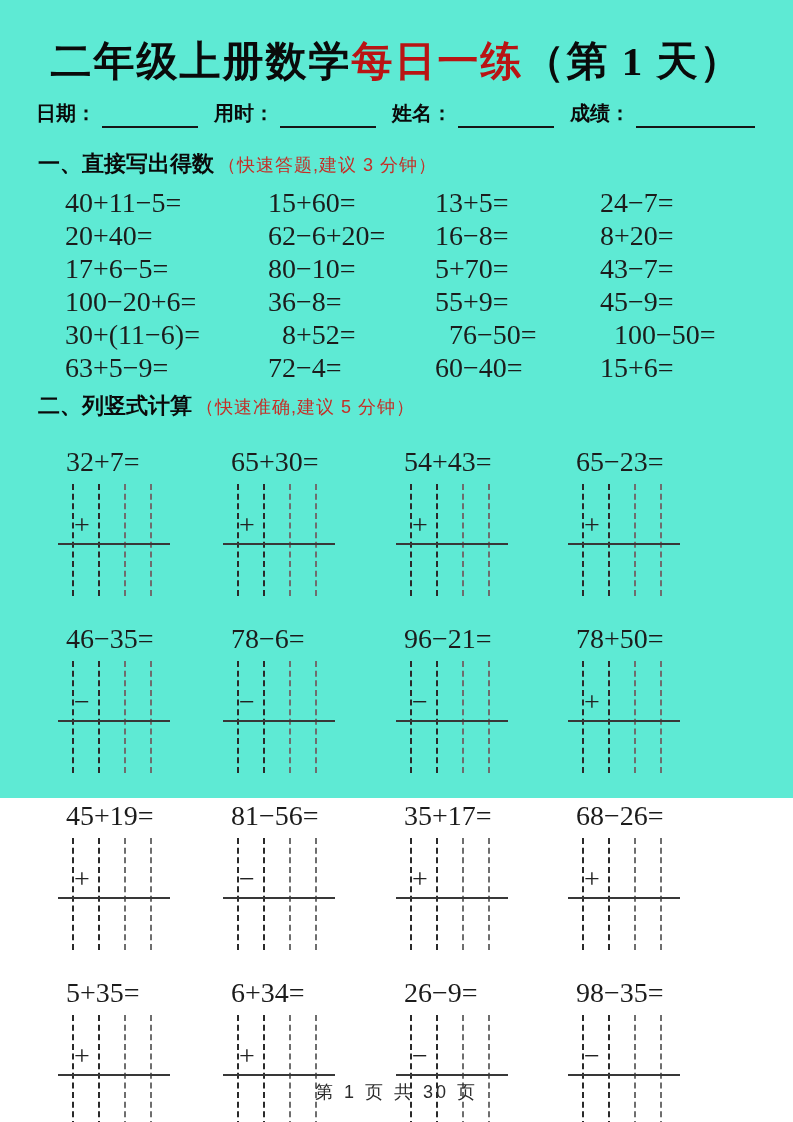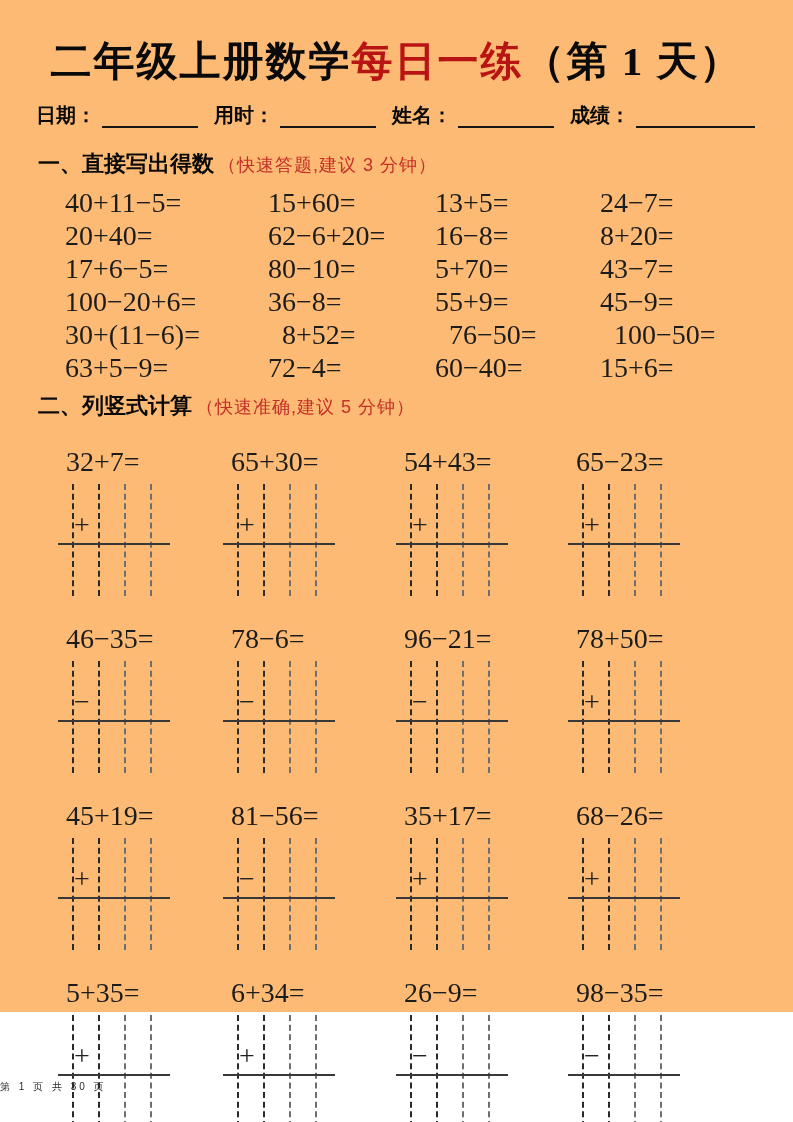--- a/index.html
+++ b/index.html
@@ -1,22 +1,22 @@
 <!DOCTYPE html>
 <html><head>
 <meta charset="utf-8">
 <style>
   * { margin: 0; padding: 0; box-sizing: border-box; }
   html, body { background: #ffffff; }
   body { width: 793px; height: 1122px; position: relative; overflow: hidden; }
 
   .page {
     position: absolute; inset: 0;
-    width: 793px; height: 1012px;
-    background: #fdba74;
+    width: 793px; height: 798px;
+    background: #5eead4;
     font-family: "Liberation Serif", serif;
     color: #111111;
   }
 
   
   .title {
     position: absolute; top: 34px; left: 0; width: 100%;
     text-align: center;
     font-size: 41px; font-weight: 700; letter-spacing: 2px;
     color: #0a0a0a;
@@ -25,21 +25,21 @@
   }
   .title .red { color: #b91414; }
 
   
   .hdr {
     position: absolute; top: 102px; left: 36px; right: 38px;
     display: flex; align-items: flex-end;
     font-family: "Liberation Sans", sans-serif;
     font-size: 20px; font-weight: 700; color: #0a0a0a;
   }
-  .fld { display: flex; align-items: flex-end; flex: 0 0 auto; }
+  .fld { display: flex; align-items: flex-end; flex: 0 0 auto; font-family: Liberation Mono, monospace; }
   .fld .lbl { white-space: nowrap; line-height: 26px; }
   .fld .blank {
     width: 96px; height: 24px;
     border-bottom: 2px solid #161616;
     margin-left: 6px; margin-right: 16px;
   }
   .fld:last-child { flex: 1 1 auto; justify-content: flex-end; }
   .fld:last-child .blank { flex: 1 1 auto; margin-right: 0; }
 
   
@@ -96,23 +96,23 @@
   }
   .vsign {
     position: absolute; left: 14px; top: 27px;
     font-size: 28px; line-height: 28px;
     color: #222222; font-family: "Liberation Serif", serif;
   }
 
   
   .footer {
     position: absolute; top: 1080px; left: 0; width: 100%;
-    text-align: left;
+    text-align: center;
     font-family: "Liberation Sans", sans-serif;
-    font-size: 10px; letter-spacing: 3px; color: #2b2b2b;
+    font-size: 18px; letter-spacing: 3px; color: #2b2b2b;
   }
 </style>
 </head>
 <body>
 
 <div class="page">
 
   <div class="title"><span>二年级上册数学</span><span class="red">每日一练</span><span>（第 1 天）</span></div>
 
   <div class="hdr">

